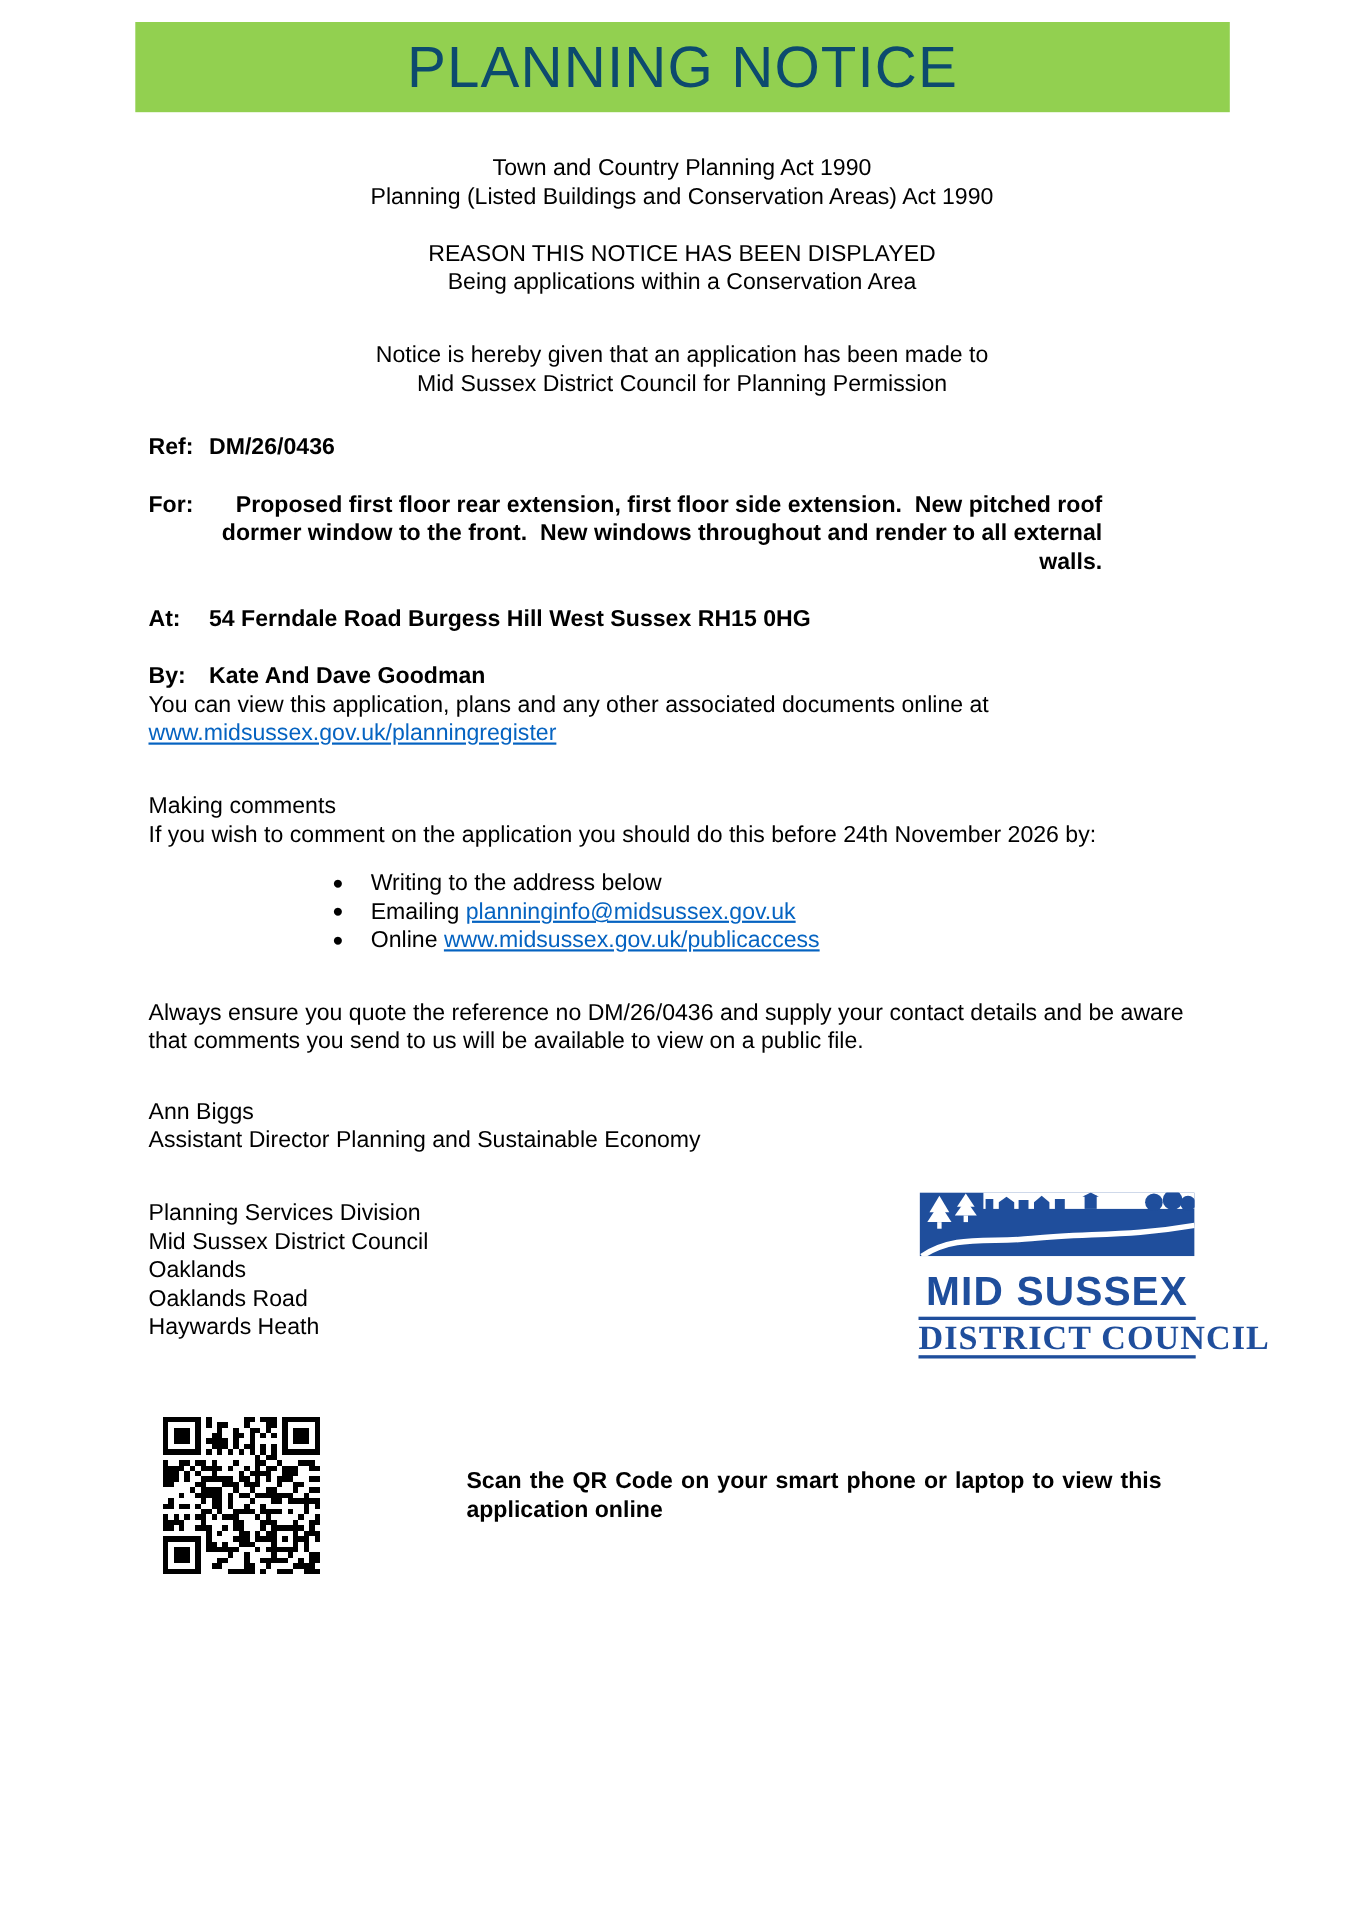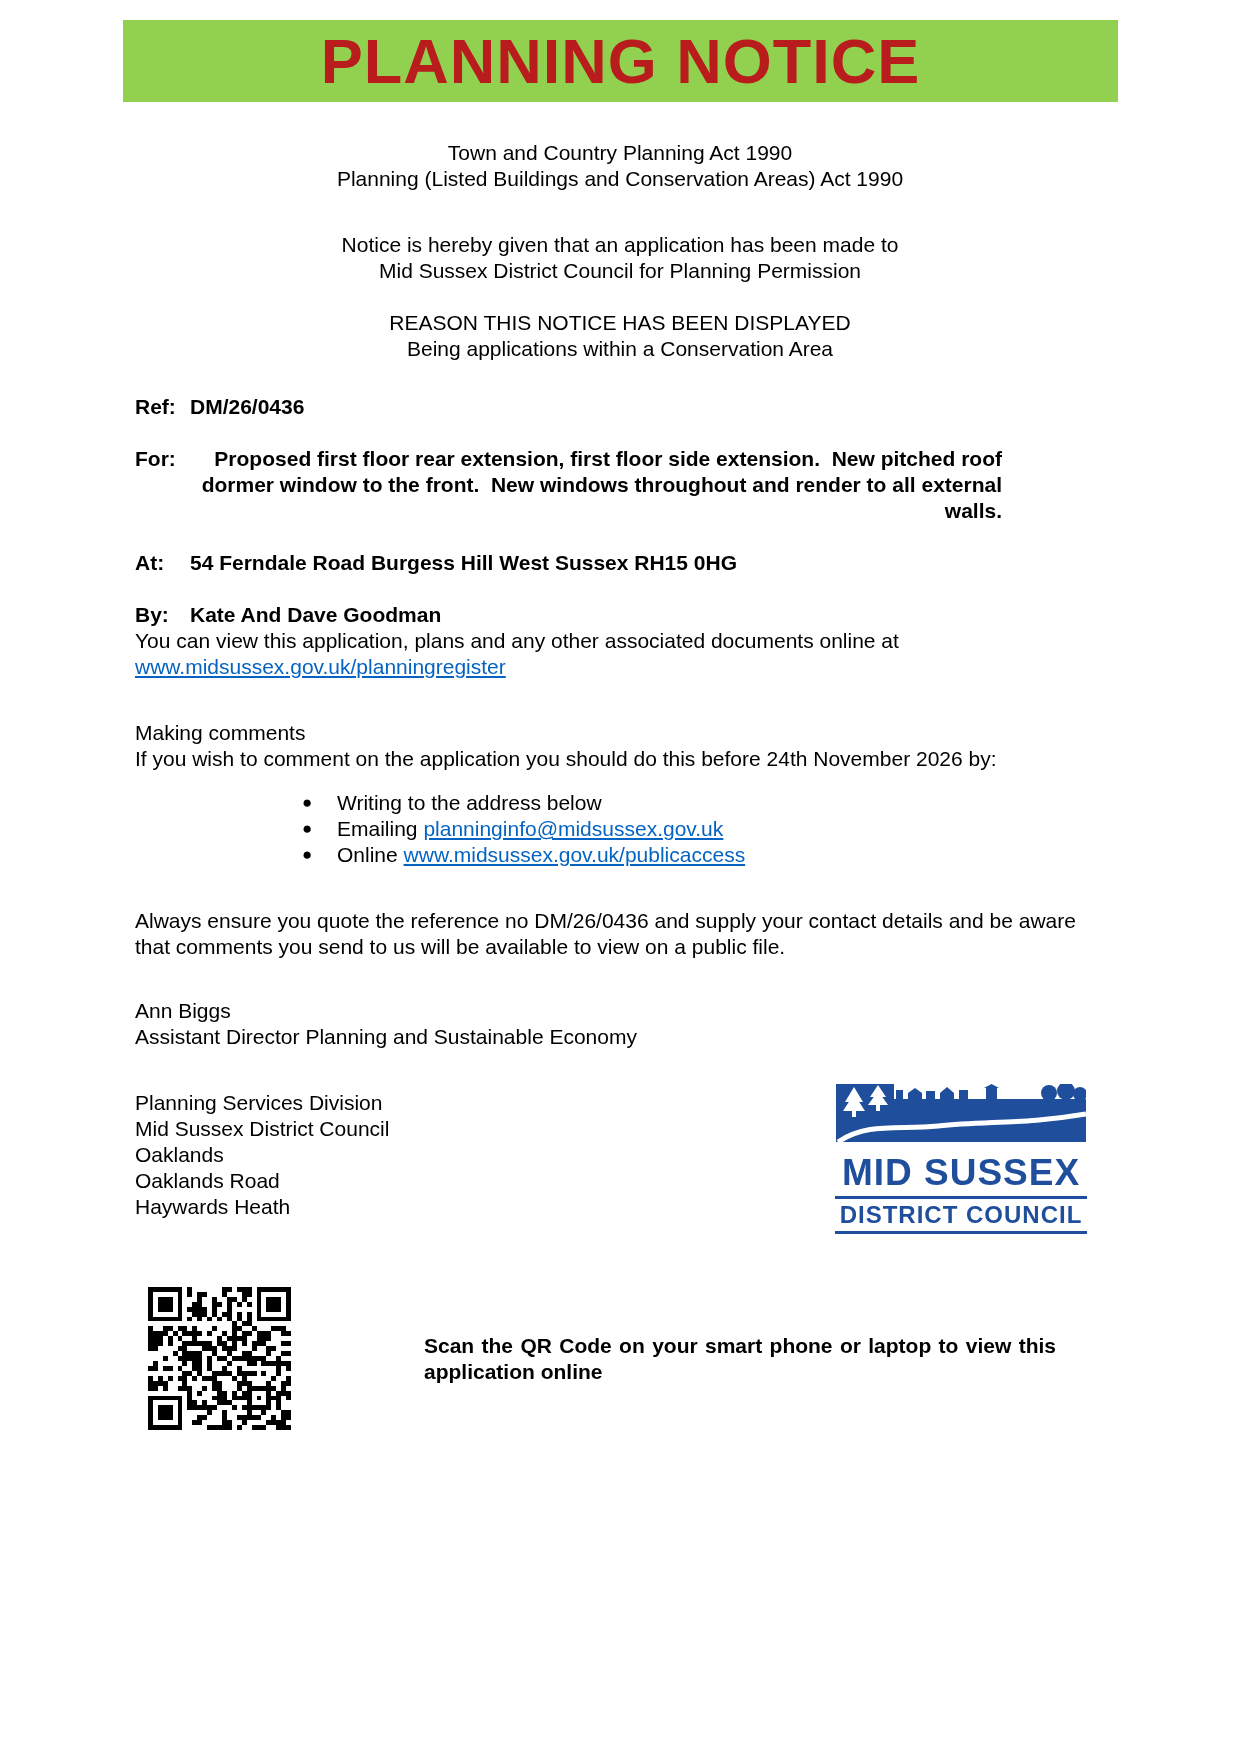--- a/index.html
+++ b/index.html
@@ -14,22 +14,22 @@
     font-family:"Liberation Sans","DejaVu Sans",sans-serif;
     font-size:21px;line-height:26px;color:#000;
   }
   .page{width:1241px;height:1754px;padding:20px 136px 40px 135px;position:relative;}
   .banner{
     background:var(--banner-green);
     height:82px;margin:0 -13px 0 -12px;
     display:flex;align-items:center;justify-content:center;
   }
   .banner h1{
-    margin:0;font-size:63px;line-height:63px;font-weight:bold;
-    letter-spacing:1px;color:#b91c1c;
+    margin:0;font-size:53px;line-height:63px;font-weight:normal;
+    letter-spacing:1px;color:#0c4a6e;
   }
   .c{text-align:center;}
   .b{font-weight:normal;}
   p{margin:0;}
   .sec{margin-top:26px;}
   .sec-lg{margin-top:40px;}
   .detail-row{display:flex;margin-top:26px;font-weight:bold;}
   .detail-label{width:55px;flex:0 0 55px;}
   .detail-value{flex:1;}
   .detail-value.narrow{max-width:812px;text-align:right;}
@@ -40,22 +40,22 @@
   .addr-logo-row{display:flex;margin-top:40px;}
   .addr{flex:1;}
   .addr div{margin:0;}
   .logo{width:252px;margin-right:18px;margin-top:-6px;flex:0 0 252px;text-align:center;}
   .logo-name{
     font-size:37px;line-height:42px;font-weight:bold;color:var(--logo-blue);
     letter-spacing:1px;margin-top:4px;white-space:nowrap;
   }
   .logo-rule{height:3px;background:var(--logo-blue);margin:2px 0;}
   .logo-sub{
-    font-size:24px;line-height:28px;font-weight:bold;color:var(--logo-blue);
-    letter-spacing:1px;white-space:nowrap;margin-top:1px;
+    font-size:31px;line-height:28px;font-weight:bold;color:var(--logo-blue);
+    letter-spacing:1px;white-space:nowrap;margin-top:1px;font-family:Liberation Serif, serif;
   }
   .qr-row{display:flex;align-items:center;margin-top:46px;padding-left:8px;}
   .qr-box{width:153px;height:153px;flex:0 0 153px;background:#fff;}
   .qr-caption{
     width:632px;margin-left:128px;font-weight:bold;text-align:justify;
   }
 </style>
 </head>
 <body>
 
@@ -63,28 +63,28 @@
 
   <header class="banner">
     <h1>PLANNING NOTICE</h1>
   </header>
 
   <p class="c b" style="margin-top:38px;">
     <span>Town and Country Planning Act 1990</span><br>
     <span>Planning (Listed Buildings and Conservation Areas) Act 1990</span>
   </p>
 
+  <p class="c b sec">
+    <span>REASON THIS NOTICE HAS BEEN DISPLAYED</span><br>
+    <span>Being applications within a Conservation Area</span>
+  </p>
+
   <p class="c b sec-lg">
     <span>Notice is hereby given that an application has been made to</span><br>
     <span>Mid Sussex District Council for Planning Permission</span>
-  </p>
-
-  <p class="c b sec">
-    <span>REASON THIS NOTICE HAS BEEN DISPLAYED</span><br>
-    <span>Being applications within a Conservation Area</span>
   </p>
 
   <div class="detail-row" style="margin-top:32px;">
     <span class="detail-label">Ref:</span>
     <span class="detail-value">DM/26/0436</span>
   </div>
 
   <div class="detail-row">
     <span class="detail-label">For:</span>
     <span class="detail-value narrow">Proposed first floor rear extension, first floor side extension.&nbsp; New pitched roof dormer window to the front.&nbsp; New windows throughout and render to all external walls.</span>

